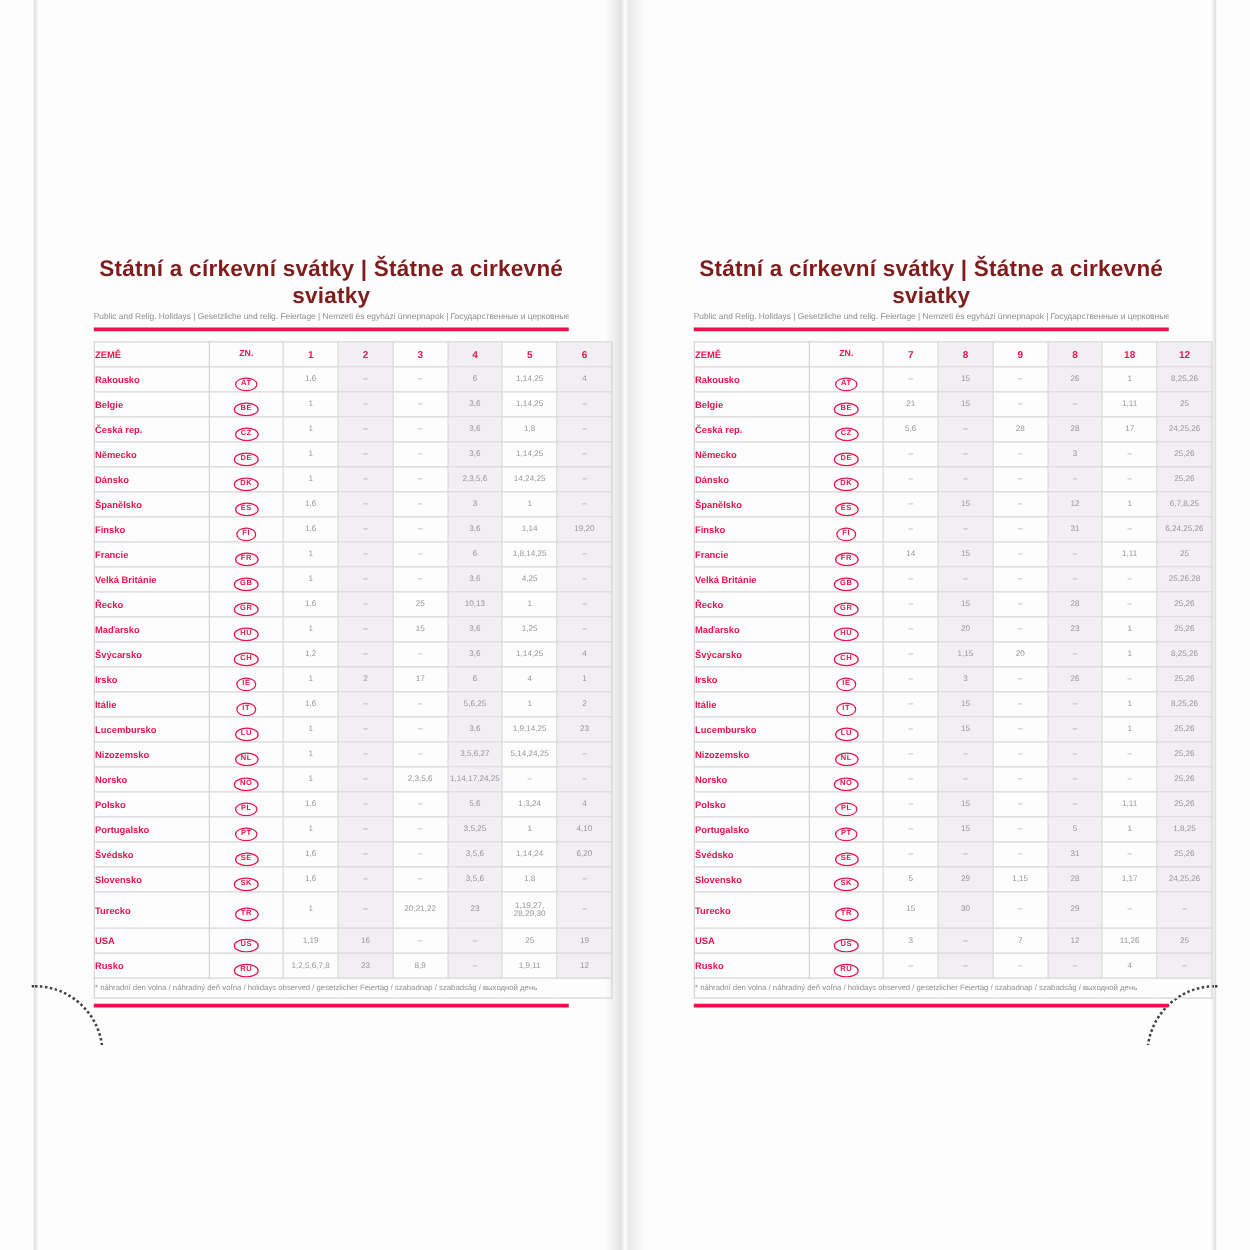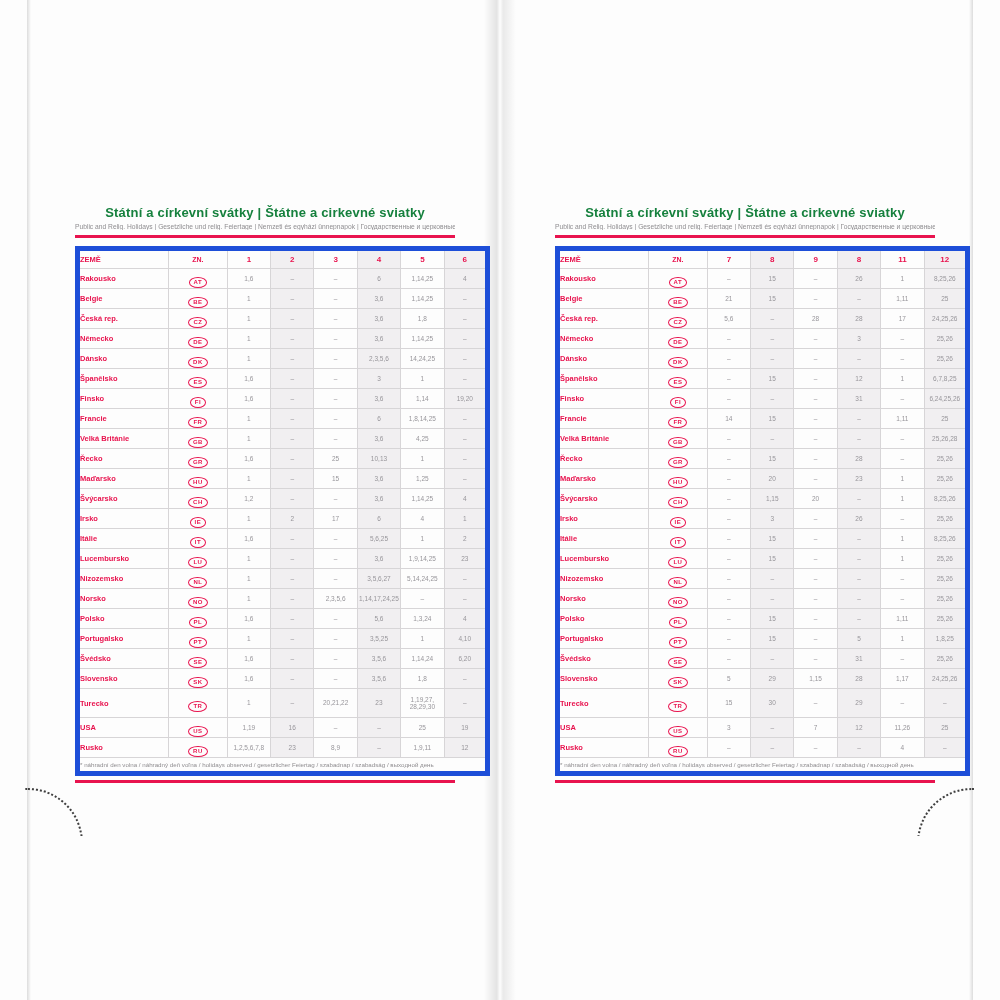--- a/index.html
+++ b/index.html
@@ -19,27 +19,27 @@
   .arc-clip.br{right:25px;}
   .arc{position:absolute;width:110px;height:110px;box-sizing:border-box;
     border:2px dotted #3f3f3f;border-radius:50%;top:2px;}
   .arc-clip.bl .arc{left:-52px;}
   .arc-clip.br .arc{right:-52px;}
 
   
   .page-content{position:absolute;top:205px;width:380px;}
   #pg-left{left:75px;}
   #pg-right{left:555px;}
-  .page-title{color:#15803d;font-weight:bold;font-size:13px;text-align:center;letter-spacing:.2px;}
+  .page-title{color:#7f1d1d;font-weight:bold;font-size:18px;text-align:center;letter-spacing:.2px;}
   .page-subtitle{color:#8f8d90;font-size:6.7px;text-align:center;margin-top:3px;white-space:nowrap;overflow:hidden;}
   .rule-top{height:3px;background:#e8134e;margin-top:5px;}
   .rule-bottom{height:2.5px;background:#e8134e;margin-top:4px;}
 
   
-  table.hol{border-collapse:collapse;table-layout:fixed;width:415px;margin-top:8px;border:5px solid #1d4ed8;}
+  table.hol{border-collapse:collapse;table-layout:fixed;width:415px;margin-top:8px;border:1px solid #1d4ed8;}
   table.hol th,table.hol td{border:1px solid #d7d5d7;padding:0;overflow:hidden;}
   table.hol tr{height:20px;}
   table.hol tr.tall{height:29px;}
   table.hol tr.fnrow{height:16px;}
   th.zeme{font-size:7.5px;font-weight:bold;color:#e8134e;text-align:left;padding-left:5px;}
   th.zn{font-size:7px;font-weight:bold;color:#e8134e;text-align:center;}
   th.month{font-size:8px;font-weight:bold;color:#e8134e;text-align:center;}
   td.c-country{font-size:7.5px;font-weight:bold;color:#e8134e;text-align:left;padding-left:5px;white-space:nowrap;}
   td.c-code{text-align:center;}
   .badge{display:inline-block;border:1px solid #e8134e;border-radius:50%;color:#e8134e;
@@ -355,21 +355,21 @@
           <col style="width: 40px;">
         </colgroup>
         <thead>
           <tr>
             <th class="zeme">ZEMĚ</th>
             <th class="zn">ZN.</th>
             <th class="month">7</th>
             <th class="month shade">8</th>
             <th class="month">9</th>
             <th class="month shade">8</th>
-            <th class="month">11</th>
+            <th class="month">18</th>
             <th class="month shade">12</th>
           </tr>
         </thead>
         <tbody>
           <tr>
             <td class="c-country">Rakousko</td>
             <td class="c-code"><span class="badge">AT</span></td>
             <td class="c-val">–</td>
             <td class="c-val shade">15</td>
             <td class="c-val">–</td>

